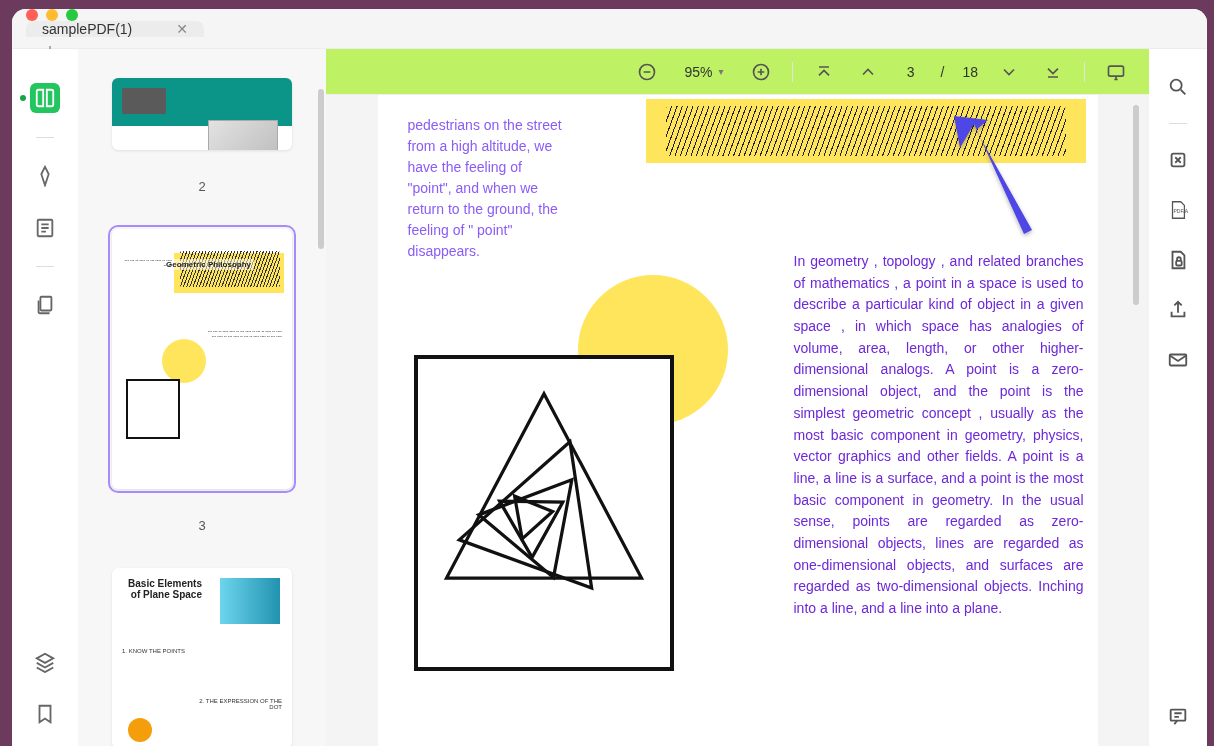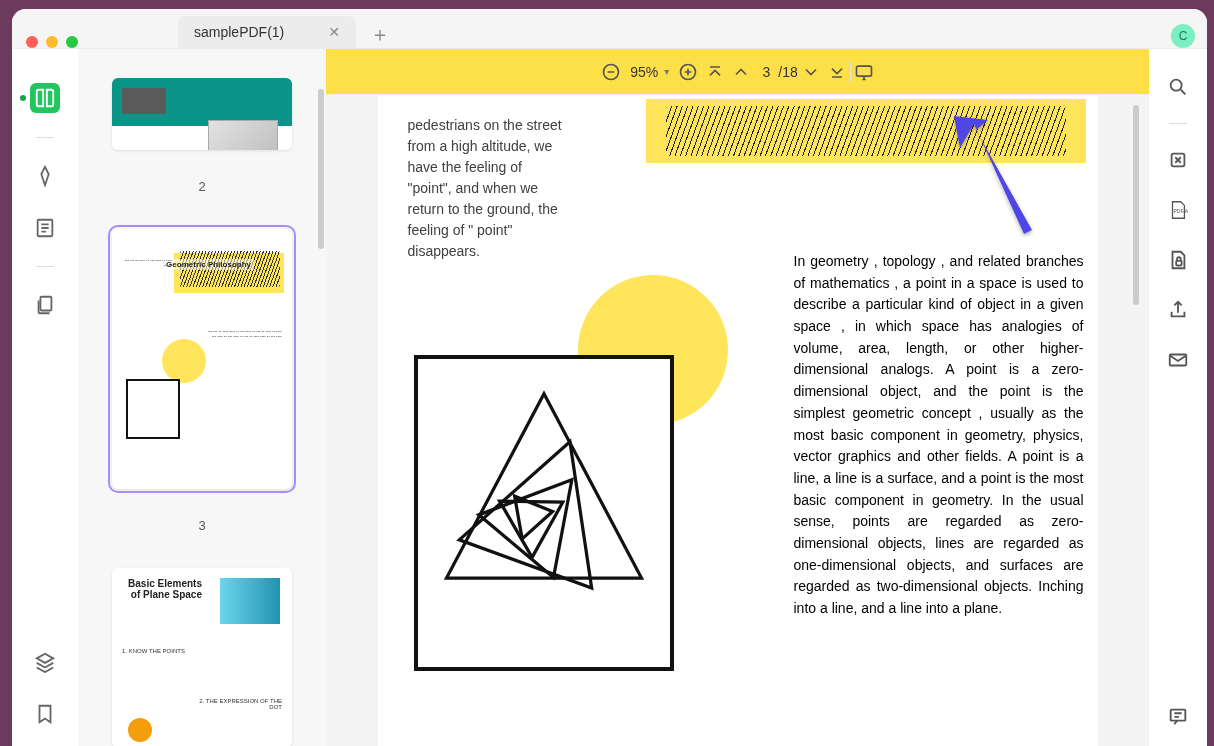--- a/index.html
+++ b/index.html
@@ -1,21 +1,21 @@
 <!DOCTYPE html>
 <html><head>
 <meta charset="utf-8">
 <style>
 * { margin: 0; padding: 0; box-sizing: border-box; font-family: -apple-system, BlinkMacSystemFont, "Segoe UI", sans-serif; }
 body { background: #6b3a5c; width: 1214px; height: 746px; overflow: hidden; }
 
 .window { position: absolute; top: 9px; left: 12px; right: 7px; bottom: 0; background: #fff; border-radius: 14px 14px 0 0; overflow: hidden; }
 
 
-.titlebar { height: 40px; background: #f5f5f5; display: flex; align-items: flex-end; padding-left: 14px; border-bottom: 1px solid #ececec; }
+.titlebar { height: 40px; background: #f5f5f5; display: flex; align-items: flex-start; padding-left: 14px; border-bottom: 1px solid #ececec; flex-direction: column; }
 .traffic { display: flex; gap: 8px; margin-right: 100px; }
 .dot { width: 12px; height: 12px; border-radius: 50%; }
 .dot.red { background: #ff5f57; }
 .dot.yellow { background: #febc2e; }
 .dot.green { background: #28c840; }
 .tab { display: flex; align-items: center; gap: 44px; background: #ececec; height: 32px; padding: 0 16px; border-radius: 8px 8px 0 0; font-size: 14px; color: #333; }
 .tab .close-x { color: #888; font-size: 14px; cursor: pointer; }
 .new-tab { margin-left: 14px; color: #888; font-size: 20px; cursor: pointer; }
 .avatar { margin-left: auto; margin-right: 12px; width: 24px; height: 24px; border-radius: 50%; background: #7beec4; display: flex; align-items: center; justify-content: center; font-size: 12px; color: #197d55; }
 
@@ -37,38 +37,38 @@
 .thumb { background: #fff; border-radius: 6px; margin: 21px auto; width: 180px; box-shadow: 0 1px 3px rgba(0,0,0,0.1); overflow: hidden; text-align: right; }
 .thumb.selected { outline: 2px solid #a78bfa; outline-offset: 2px; }
 .thumb-wrap { display: flex; flex-direction: column; align-items: center; margin-bottom: 14px; }
 .thumb-num { margin-top: 8px; font-size: 13px; color: #555; }
 .thumb-body { height: 120px; position: relative; }
 .thumb2-body { height: 260px; }
 .thumb4-body { height: 180px; }
 .scroll-indicator { position: absolute; right: 2px; top: 40px; width: 6px; height: 160px; background: #ccc; border-radius: 3px; }
 
 .content { flex: 1; background: #f4f4f5; display: flex; flex-direction: column; position: relative; }
-.toolbar { height: 46px; background: #fde047; display: flex; align-items: center; justify-content: center; padding: 0 20px; border-bottom: 1px solid #eee; }
+.toolbar { height: 46px; background: #bef264; display: flex; align-items: center; justify-content: flex-end; gap: 18px; padding: 0 20px; border-bottom: 1px solid #eee; }
 .tb-btn { width: 26px; height: 26px; display: flex; align-items: center; justify-content: center; color: #555; cursor: pointer; }
 .tb-btn svg { width: 20px; height: 20px; }
 .zoom-display { font-size: 14px; color: #333; padding: 0 6px; display: flex; align-items: center; gap: 6px; }
 .chev-down { font-size: 10px; color: #777; }
 .tb-sep { width: 1px; height: 20px; background: #e3e3e3; }
 .page-input { width: 24px; text-align: center; border: none; font-size: 14px; color: #333; background: transparent; }
 .page-total { font-size: 14px; color: #333; }
 
 .page-area { flex: 1; overflow: auto; position: relative; padding: 0 24px; }
 .page { background: #fff; margin: 0 auto; width: 720px; min-height: 660px; position: relative; padding: 20px 30px; }
-.text-col1 { width: 160px; font-size: 14px; color: #404040; line-height: 1.5; }
+.text-col1 { width: 160px; font-size: 14px; color: #8b5cf6; line-height: 1.5; }
 .banner { position: absolute; right: 12px; top: 4px; width: 440px; height: 64px; background: #ffe55c; display: flex; align-items: center; justify-content: center; }
 .banner-inner { width: 400px; height: 50px; background: repeating-linear-gradient(110deg, #222 0 1px, transparent 1px 5px); border-radius: 4px; }
 .yellow-circle { position: absolute; left: 200px; top: 180px; width: 150px; height: 150px; border-radius: 50%; background: #ffe55c; }
 .spiral-img { position: absolute; left: 36px; top: 260px; width: 260px; height: 316px; background: #fff; border: 4px solid #111; display: flex; align-items: center; justify-content: center; }
 .spiral-svg { width: 220px; height: 260px; }
-.text-col2 { position: absolute; right: 14px; top: 156px; width: 290px; font-size: 14px; color: #000000; line-height: 1.55; text-align: justify; }
+.text-col2 { position: absolute; right: 14px; top: 156px; width: 290px; font-size: 14px; color: #6d28d9; line-height: 1.55; text-align: justify; }
 
 .page-scroll { position: absolute; right: 10px; top: 10px; width: 6px; height: 200px; background: #ccc; border-radius: 3px; }
 
 .big-arrow { position: absolute; top: 55px; right: 85px; pointer-events: none; }
 
 .right-rail { width: 58px; background: #fff; display: flex; flex-direction: column; align-items: center; padding-top: 24px; gap: 22px; }
 .right-rail .rail-icon { color: #555; }
 .right-rail .rail-divider { width: 18px; }
 .right-rail-bottom { margin-top: auto; margin-bottom: 16px; }
 

